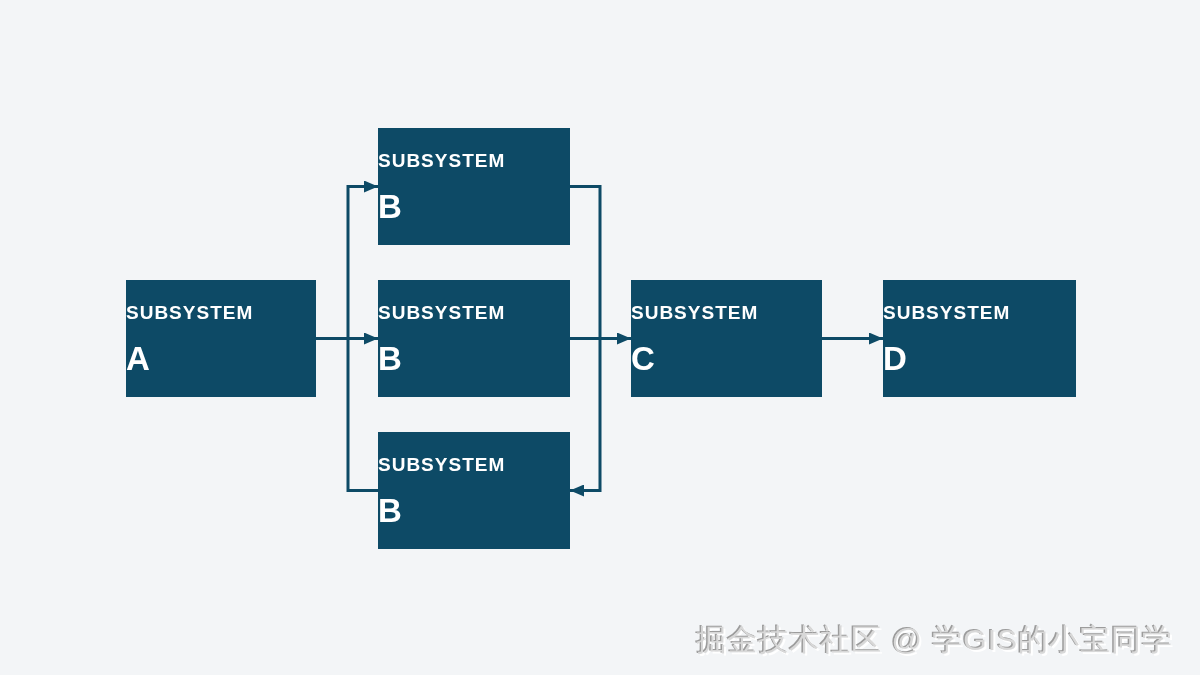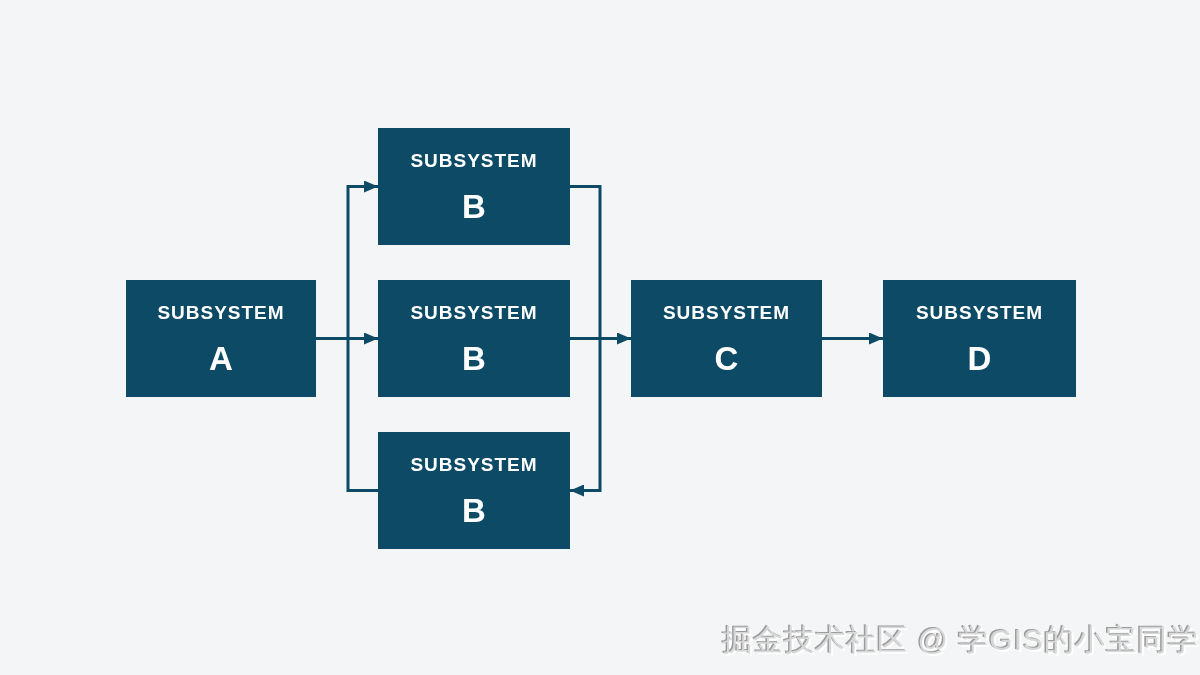--- a/index.html
+++ b/index.html
@@ -34,21 +34,21 @@
     stroke-width: 3;
     stroke-linejoin: miter;
   }
   .connector-layer .arrowhead-shape { fill: var(--connector); }
   .node {
     position: absolute;
     background: var(--box-fill);
     color: var(--box-text);
     display: flex;
     flex-direction: column;
-    align-items: center;
+    align-items: flex-start;
     justify-content: center;
     gap: 20px;
     text-align: center;
   }
   .node .node-title {
     font-size: 19px;
     font-weight: bold;
     letter-spacing: 1px;
     line-height: 1;
   }
@@ -58,21 +58,21 @@
     line-height: 1;
   }
   .node-a      { left: 126px; top: 280px; width: 190px; height: 117px; }
   .node-b-top  { left: 378px; top: 128px; width: 192px; height: 117px; }
   .node-b-mid  { left: 378px; top: 280px; width: 192px; height: 117px; }
   .node-b-bot  { left: 378px; top: 432px; width: 192px; height: 117px; }
   .node-c      { left: 631px; top: 280px; width: 191px; height: 117px; }
   .node-d      { left: 883px; top: 280px; width: 193px; height: 117px; }
   .watermark {
     position: absolute;
-    right: 1px;
+    right: 27px;
     bottom: 14px;
     font-size: 30px;
     letter-spacing: 1px;
     color: var(--watermark-fill);
     text-shadow: -1.5px -1.5px 0 var(--watermark-dark),
                  2px 2px 0 var(--watermark-light);
     white-space: nowrap;
     user-select: none;
   }
 </style>

